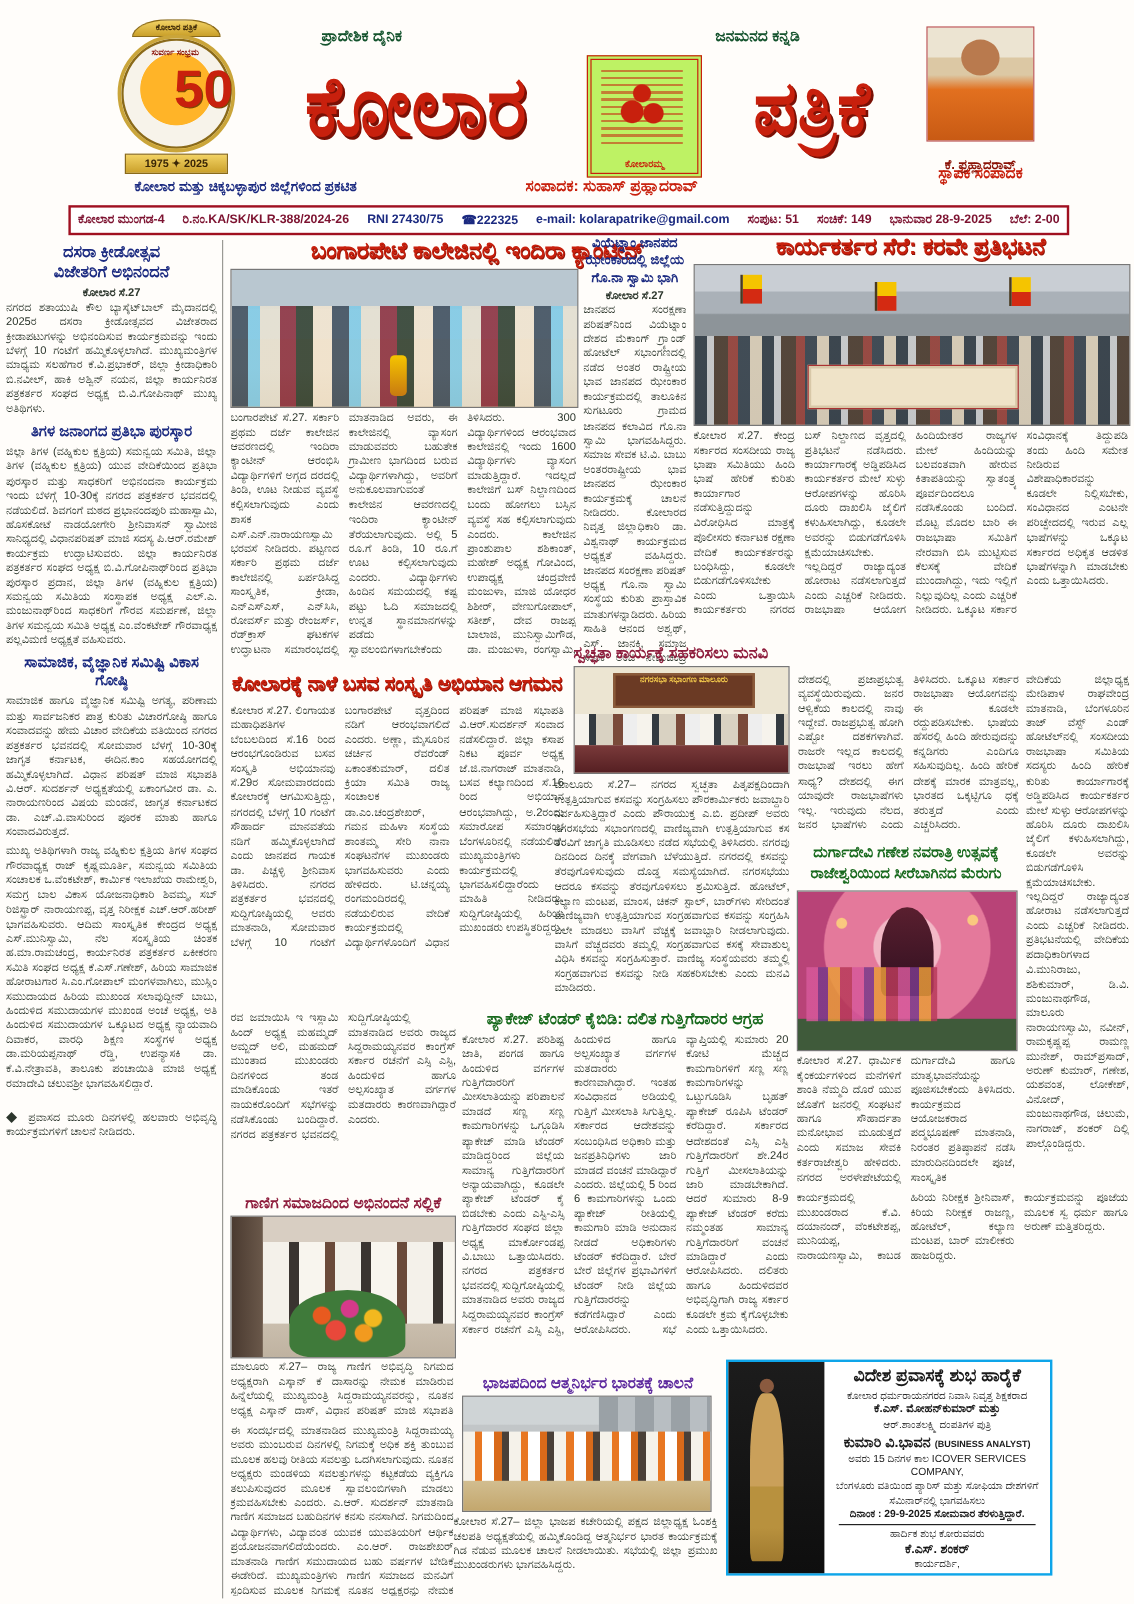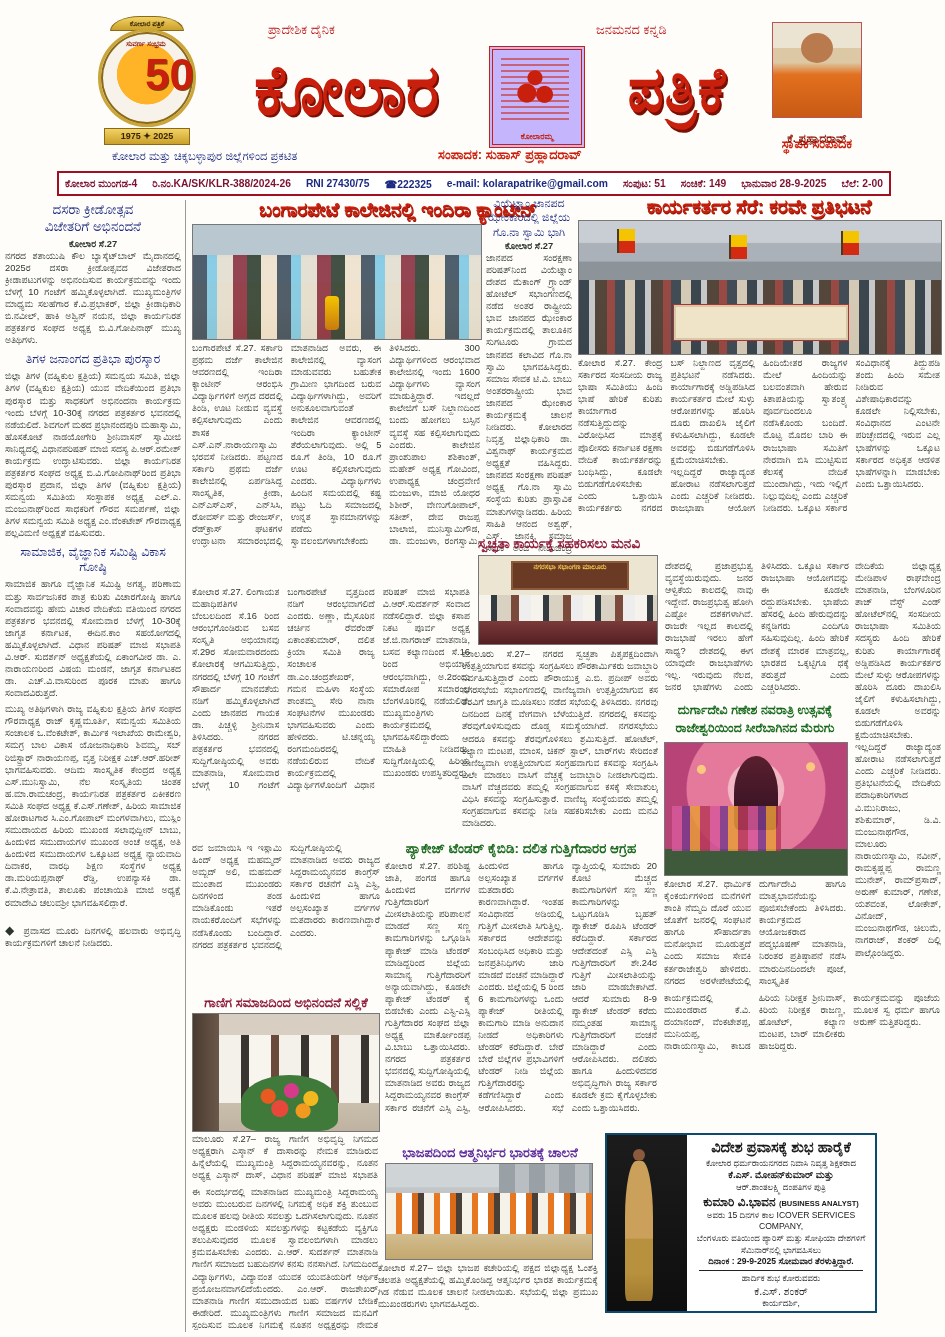--- a/index.html
+++ b/index.html
@@ -5,43 +5,43 @@
   html,body{margin:0;padding:0;background:#e8e8e4;}
   .page{position:relative;width:945px;height:1337px;margin:0 auto;background:#fffdfa;
         font-family:"Liberation Sans",sans-serif;overflow:hidden;color:#2c362c;}
   .abs{position:absolute;}
   .bodytxt{font-size:9.3px;line-height:1.3;text-align:justify;color:#2c362c;overflow:hidden;}
   .cols2{columns:2;column-gap:8px;}
   .cols3{columns:3;column-gap:8px;}
   .cols4{columns:4;column-gap:8px;}
   .dl{font-weight:bold;text-align:center;font-size:9.3px;}
   .h-red{color:#c8200d;font-weight:bold;text-shadow:.6px .6px 0 #8a1206;}
-  .h-navy{color:#1b2a80;font-weight:normal;}
+  .h-navy{color:#1b2a80;font-weight:bold;}
   .h-green{color:#17691c;font-weight:bold;}
   .h-maroon{color:#8e1c3c;font-weight:bold;}
   .h-purple{color:#5e2a9e;font-weight:bold;}
   .ctr{text-align:center;}
   .photo{position:absolute;border:1px solid #777;overflow:hidden;}
   
   .title{font-weight:bold;color:#c8200d;text-shadow:2px 2px 0 #7a1005;
          transform:scaleY(1.12);letter-spacing:1px;}
-  .tagline{color:#b91c1c;font-weight:normal;font-size:13px;}
+  .tagline{color:#14532d;font-weight:bold;font-size:13px;}
   .logo-circle{position:absolute;width:92px;height:92px;border-radius:50%;
     background:radial-gradient(circle at 50% 46%, #ffb428 0 44%, #f7f3ea 45% 72%, #f2c84c 73% 100%);
     border:3px solid #caa53a;box-shadow:0 0 0 2px #8a6a1a inset;}
   .ribbon{position:absolute;background:linear-gradient(180deg,#f2d264,#caa02a);
     border:1px solid #8a6a1a;color:#3a2606;font-weight:bold;text-align:center;}
-  .emblem{position:absolute;background:#c4b5fd;border:4px double #c8200d;overflow:hidden;}
+  .emblem{position:absolute;background:#bef264;border:4px double #c8200d;overflow:hidden;}
   .infobar{position:absolute;border:2px solid #a01020;background:#fff;
     display:flex;align-items:center;justify-content:space-between;
     padding:0 6px;font-size:10.3px;font-weight:bold;white-space:nowrap;}
   .maroon{color:#7c1230;} .navy{color:#1b2a80;}
   .vrule{position:absolute;width:1px;background:#9a9a94;}
   .cap{font-size:9.3px;line-height:1.3;text-align:justify;overflow:hidden;color:#2c362c;}
-  .adbox{position:absolute;border:2px solid #0c4a6e;background:#fff;display:flex;}
+  .adbox{position:absolute;border:2px solid #0ea5e9;background:#fff;display:flex;}
   .adtxt{font-size:8.6px;line-height:1.35;text-align:center;color:#1a1a1a;}
   .flag{position:absolute;width:16px;height:24px;
     background:linear-gradient(180deg,#f5c400 0 50%,#d42a12 50% 100%);
     border-left:2px solid #4a3a20;}
 </style>
 </head>
 <body>
 
 <div class="page">
 
@@ -134,20 +134,21 @@
       background:repeating-linear-gradient(90deg,#2f3b46 0 10px,#c8cbce 10px 16px,#4a3b30 16px 28px,#94403a 28px 36px,#35424e 36px 46px,#d8cdb8 46px 56px);"></div>
     <div class="flag" style="left:38px;top:8px;"></div>
     <div class="flag" style="left:150px;top:14px;"></div>
     <div class="flag" style="left:262px;top:10px;"></div>
     <div class="abs" style="left:26%;bottom:10%;width:48%;height:26%;background:#efe3c8;border:1px solid #a33;
       box-shadow:0 0 0 2px #d8c8a8 inset;"></div>
   </div>
 
   <div class="abs bodytxt cols4" style="left:578px;top:357px;width:362px;height:200px;">ಕೋಲಾರ ಸೆ.27. ಕೇಂದ್ರ ಸರ್ಕಾರದ ಸಂಸದೀಯ ರಾಜ್ಯ ಭಾಷಾ ಸಮಿತಿಯು ಹಿಂದಿ ಭಾಷೆ ಹೇರಿಕೆ ಕುರಿತು ಕಾರ್ಯಾಗಾರ ನಡೆಸುತ್ತಿದ್ದುದನ್ನು ವಿರೋಧಿಸಿದ ಮಾತ್ರಕ್ಕೆ ಪೊಲೀಸರು ಕರ್ನಾಟಕ ರಕ್ಷಣಾ ವೇದಿಕೆ ಕಾರ್ಯಕರ್ತರನ್ನು ಬಂಧಿಸಿದ್ದು, ಕೂಡಲೇ ಬಿಡುಗಡೆಗೊಳಿಸಬೇಕು ಎಂದು ಒತ್ತಾಯಿಸಿ ಕಾರ್ಯಕರ್ತರು ನಗರದ ಬಸ್ ನಿಲ್ದಾಣದ ವೃತ್ತದಲ್ಲಿ ಪ್ರತಿಭಟನೆ ನಡೆಸಿದರು. ಕಾರ್ಯಾಗಾರಕ್ಕೆ ಅಡ್ಡಿಪಡಿಸಿದ ಕಾರ್ಯಕರ್ತರ ಮೇಲೆ ಸುಳ್ಳು ಆರೋಪಗಳನ್ನು ಹೊರಿಸಿ ದೂರು ದಾಖಲಿಸಿ ಜೈಲಿಗೆ ಕಳುಹಿಸಲಾಗಿದ್ದು, ಕೂಡಲೇ ಅವರನ್ನು ಬಿಡುಗಡೆಗೊಳಿಸಿ ಕ್ಷಮೆಯಾಚಿಸಬೇಕು. ಇಲ್ಲದಿದ್ದರೆ ರಾಜ್ಯಾದ್ಯಂತ ಹೋರಾಟ ನಡೆಸಲಾಗುತ್ತದೆ ಎಂದು ಎಚ್ಚರಿಕೆ ನೀಡಿದರು. ರಾಜಭಾಷಾ ಆಯೋಗ ಹಿಂದಿಯೇತರ ರಾಜ್ಯಗಳ ಮೇಲೆ ಹಿಂದಿಯನ್ನು ಬಲವಂತವಾಗಿ ಹೇರುವ ಕಿತಾಪತಿಯನ್ನು ಸ್ವಾತಂತ್ರ್ಯ ಪೂರ್ವದಿಂದಲೂ ನಡೆಸಿಕೊಂಡು ಬಂದಿದೆ. ಮೊಟ್ಟ ಮೊದಲ ಬಾರಿ ಈ ರಾಜಭಾಷಾ ಸಮಿತಿಗೆ ನೇರವಾಗಿ ಬಿಸಿ ಮುಟ್ಟಿಸುವ ಕೆಲಸಕ್ಕೆ ವೇದಿಕೆ ಮುಂದಾಗಿದ್ದು, ಇದು ಇಲ್ಲಿಗೆ ನಿಲ್ಲುವುದಿಲ್ಲ ಎಂದು ಎಚ್ಚರಿಕೆ ನೀಡಿದರು. ಒಕ್ಕೂಟ ಸರ್ಕಾರ ಸಂವಿಧಾನಕ್ಕೆ ತಿದ್ದುಪಡಿ ತಂದು ಹಿಂದಿ ಸಮೇತ ನೀಡಿರುವ ವಿಶೇಷಾಧಿಕಾರವನ್ನು ಕೂಡಲೇ ನಿಲ್ಲಿಸಬೇಕು, ಸಂವಿಧಾನದ ಎಂಟನೇ ಪರಿಚ್ಛೇದದಲ್ಲಿ ಇರುವ ಎಲ್ಲ ಭಾಷೆಗಳನ್ನು ಒಕ್ಕೂಟ ಸರ್ಕಾರದ ಅಧಿಕೃತ ಆಡಳಿತ ಭಾಷೆಗಳನ್ನಾಗಿ ಮಾಡಬೇಕು ಎಂದು ಒತ್ತಾಯಿಸಿದರು.</div>
 
+  <div class="abs h-red ctr" style="left:192px;top:561px;width:278px;font-size:16.5px;">ಕೋಲಾರಕ್ಕೆ ನಾಳೆ ಬಸವ ಸಂಸ್ಕೃತಿ ಅಭಿಯಾನ ಆಗಮನ</div>
   <div class="abs bodytxt cols3" style="left:192px;top:586px;width:278px;height:252px;">ಕೋಲಾರ ಸೆ.27. ಲಿಂಗಾಯತ ಮಹಾಧಿಪತಿಗಳ ಬೆಂಬಲದಿಂದ ಸೆ.16 ರಿಂದ ಆರಂಭಗೊಂಡಿರುವ ಬಸವ ಸಂಸ್ಕೃತಿ ಅಭಿಯಾನವು ಸೆ.29ರ ಸೋಮವಾರದಂದು ಕೋಲಾರಕ್ಕೆ ಆಗಮಿಸುತ್ತಿದ್ದು, ನಗರದಲ್ಲಿ ಬೆಳಗ್ಗೆ 10 ಗಂಟೆಗೆ ಸೌಹಾರ್ದ ಮಾನವತೆಯ ನಡಿಗೆ ಹಮ್ಮಿಕೊಳ್ಳಲಾಗಿದೆ ಎಂದು ಜಾನಪದ ಗಾಯಕ ಡಾ. ಪಿಚ್ಚಳ್ಳಿ ಶ್ರೀನಿವಾಸ ತಿಳಿಸಿದರು. ನಗರದ ಪತ್ರಕರ್ತರ ಭವನದಲ್ಲಿ ಸುದ್ದಿಗೋಷ್ಠಿಯಲ್ಲಿ ಅವರು ಮಾತನಾಡಿ, ಸೋಮವಾರ ಬೆಳಗ್ಗೆ 10 ಗಂಟೆಗೆ ಬಂಗಾರಪೇಟೆ ವೃತ್ತದಿಂದ ನಡಿಗೆ ಆರಂಭವಾಗಲಿದೆ ಎಂದರು. ಅಣ್ಣಾ, ಮೈಸೂರಿನ ಚರ್ಚಿನ ರೆವರೆಂಡ್ ಏಕಾಂತಕುಮಾರ್, ದಲಿತ ಕ್ರಿಯಾ ಸಮಿತಿ ರಾಜ್ಯ ಸಂಚಾಲಕ ಡಾ.ಎಂ.ಚಂದ್ರಶೇಖರ್, ಗಮನ ಮಹಿಳಾ ಸಂಸ್ಥೆಯ ಶಾಂತಮ್ಮ ಸೇರಿ ನಾನಾ ಸಂಘಟನೆಗಳ ಮುಖಂಡರು ಭಾಗವಹಿಸುವರು ಎಂದು ಹೇಳಿದರು. ಟಿ.ಚನ್ನಯ್ಯ ರಂಗಮಂದಿರದಲ್ಲಿ ನಡೆಯಲಿರುವ ವೇದಿಕೆ ಕಾರ್ಯಕ್ರಮದಲ್ಲಿ ವಿದ್ಯಾರ್ಥಿಗಳೊಂದಿಗೆ ವಿಧಾನ ಪರಿಷತ್ ಮಾಜಿ ಸಭಾಪತಿ ವಿ.ಆರ್.ಸುದರ್ಶನ್ ಸಂವಾದ ನಡೆಸಲಿದ್ದಾರೆ. ಜಿಲ್ಲಾ ಕಸಾಪ ನಿಕಟ ಪೂರ್ವ ಅಧ್ಯಕ್ಷ ಜೆ.ಜಿ.ನಾಗರಾಜ್ ಮಾತನಾಡಿ, ಬಸವ ಕಲ್ಯಾಣದಿಂದ ಸೆ.16 ರಿಂದ ಅಭಿಯಾನ ಆರಂಭವಾಗಿದ್ದು, ಅ.2ರಂದು ಸಮಾರೋಪ ಸಮಾರಂಭ ಬೆಂಗಳೂರಿನಲ್ಲಿ ನಡೆಯಲಿದೆ. ಮುಖ್ಯಮಂತ್ರಿಗಳು ಕಾರ್ಯಕ್ರಮದಲ್ಲಿ ಭಾಗವಹಿಸಲಿದ್ದಾರೆಂದು ಮಾಹಿತಿ ನೀಡಿದರು. ಸುದ್ದಿಗೋಷ್ಠಿಯಲ್ಲಿ ಹಿರಿಯ ಮುಖಂಡರು ಉಪಸ್ಥಿತರಿದ್ದರು.</div>
   <div class="abs bodytxt cols2" style="left:192px;top:842px;width:188px;height:150px;">ರವ ಜಮಾಯಿಸಿ ಇ ಇಸ್ಲಾಮಿ ಹಿಂದ್ ಅಧ್ಯಕ್ಷ ಮಹಮ್ಮದ್ ಅಮ್ಜದ್ ಅಲಿ, ಮಹಮದ್ ಮುಂತಾದ ಮುಖಂಡರು ದಿನಗಳಿಂದ ತಂಡ ಮಾಡಿಕೊಂಡು ಇತರೆ ನಾಯಕರೊಂದಿಗೆ ಸಭೆಗಳನ್ನು ನಡೆಸಿಕೊಂಡು ಬಂದಿದ್ದಾರೆ. ನಗರದ ಪತ್ರಕರ್ತರ ಭವನದಲ್ಲಿ ಸುದ್ದಿಗೋಷ್ಠಿಯಲ್ಲಿ ಮಾತನಾಡಿದ ಅವರು ರಾಜ್ಯದ ಸಿದ್ದರಾಮಯ್ಯನವರ ಕಾಂಗ್ರೆಸ್ ಸರ್ಕಾರ ರಚನೆಗೆ ಎಸ್ಸಿ ಎಸ್ಟಿ, ಹಿಂದುಳಿದ ಹಾಗೂ ಅಲ್ಪಸಂಖ್ಯಾತ ವರ್ಗಗಳ ಮತದಾರರು ಕಾರಣವಾಗಿದ್ದಾರೆ ಎಂದರು.</div>
 
   <div class="abs h-maroon ctr" style="left:460px;top:536px;width:198px;font-size:13.5px;">ಸ್ವಚ್ಛತಾ ಕಾರ್ಯಕ್ಕೆ ಸಹಕರಿಸಲು ಮನವಿ</div>
   <div class="photo" style="left:478px;top:555px;width:178px;height:88px;
       background:linear-gradient(180deg,#ece5d2 0 56%,#d8d0bd 57% 100%);">
     <div class="abs ctr" style="left:18%;top:6%;width:64%;height:28%;background:#6b3a24;border:2px solid #8a5a3a;
       color:#f2c84c;font-size:7px;font-weight:bold;line-height:1.2;overflow:hidden;">ನಗರಸಭಾ ಸಭಾಂಗಣ ಮಾಲೂರು</div>
     <div class="abs" style="left:0;top:44%;width:100%;height:30%;
       background:repeating-linear-gradient(90deg,#f6f3ec 0 12px,#333a40 12px 18px,#d9d2c2 18px 32px,#7a4a3a 32px 40px,#eee 40px 52px);"></div>
@@ -216,19 +217,19 @@
       <div class="adtxt">ಕೋಲಾರ ಧರ್ಮರಾಯನಗರದ ನಿವಾಸಿ ನಿವೃತ್ತ ಶಿಕ್ಷಕರಾದ</div>
       <div class="adtxt" style="font-weight:bold;font-size:9.5px;">ಕೆ.ಎಸ್. ಮೋಹನ್‌ಕುಮಾರ್ ಮತ್ತು</div>
       <div class="adtxt">ಆರ್.ಶಾಂತಲಕ್ಷ್ಮಿ ದಂಪತಿಗಳ ಪುತ್ರಿ</div>
       <div class="adtxt" style="font-size:12px;font-weight:bold;"><span>ಕುಮಾರಿ ವಿ.ಭಾವನ</span> <span style="font-size:7.5px;">(BUSINESS ANALYST)</span></div>
       <div class="adtxt">ಅವರು 15 ದಿನಗಳ ಕಾಲ ICOVER SERVICES COMPANY,</div>
       <div class="adtxt">ಬೆಂಗಳೂರು ವತಿಯಿಂದ ಪ್ಯಾರಿಸ್ ಮತ್ತು ಸೋಫಿಯಾ ದೇಶಗಳಿಗೆ</div>
       <div class="adtxt">ಸೆಮಿನಾರ್‌ನಲ್ಲಿ ಭಾಗವಹಿಸಲು</div>
       <div class="adtxt" style="font-weight:bold;">ದಿನಾಂಕ : 29-9-2025 ಸೋಮವಾರ ತೆರಳುತ್ತಿದ್ದಾರೆ.</div>
       <div style="border-top:1px solid #222;margin:2px 8px;"></div>
       <div class="adtxt">ಹಾರ್ದಿಕ ಶುಭ ಕೋರುವವರು</div>
-      <div class="adtxt" style="font-weight:normal;font-size:10.5px;">ಕೆ.ಎಸ್. ಶಂಕರ್</div>
+      <div class="adtxt" style="font-weight:bold;font-size:10.5px;">ಕೆ.ಎಸ್. ಶಂಕರ್</div>
       <div class="adtxt">ಕಾರ್ಯದರ್ಶಿ,</div>
       <div class="adtxt">ಅಂತರಗಂಗೆ ವಿದ್ಯಾ ಸಂಸ್ಥೆ, ಕೋಲಾರ</div>
     </div>
   </div>
 
 </div>
 
 </body></html>

